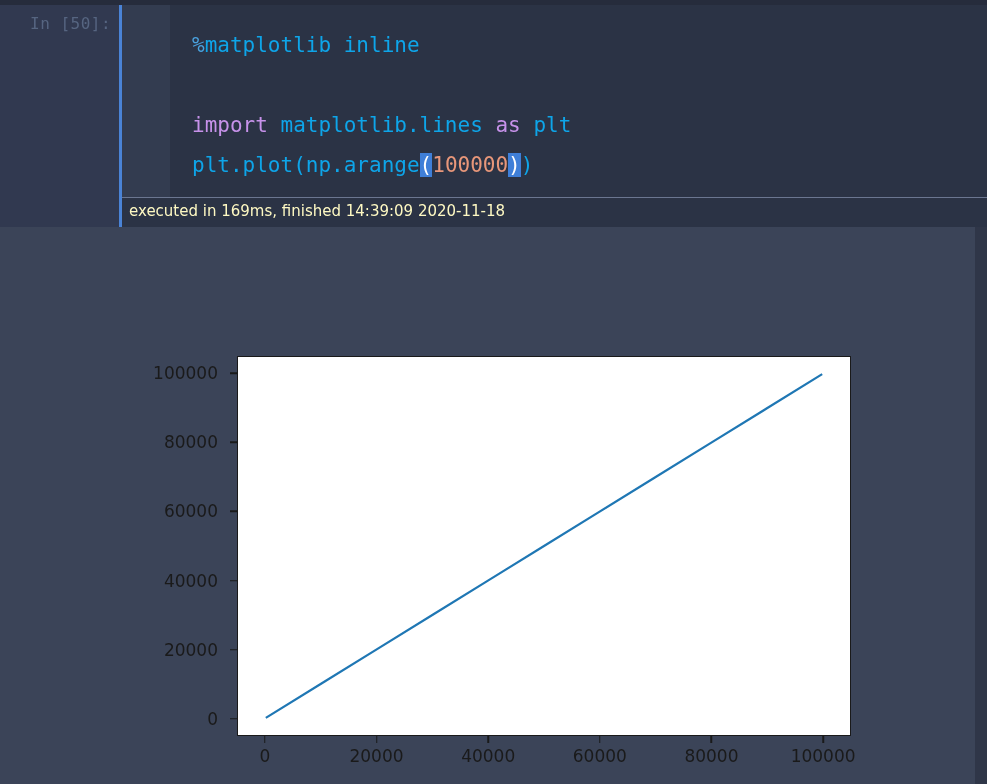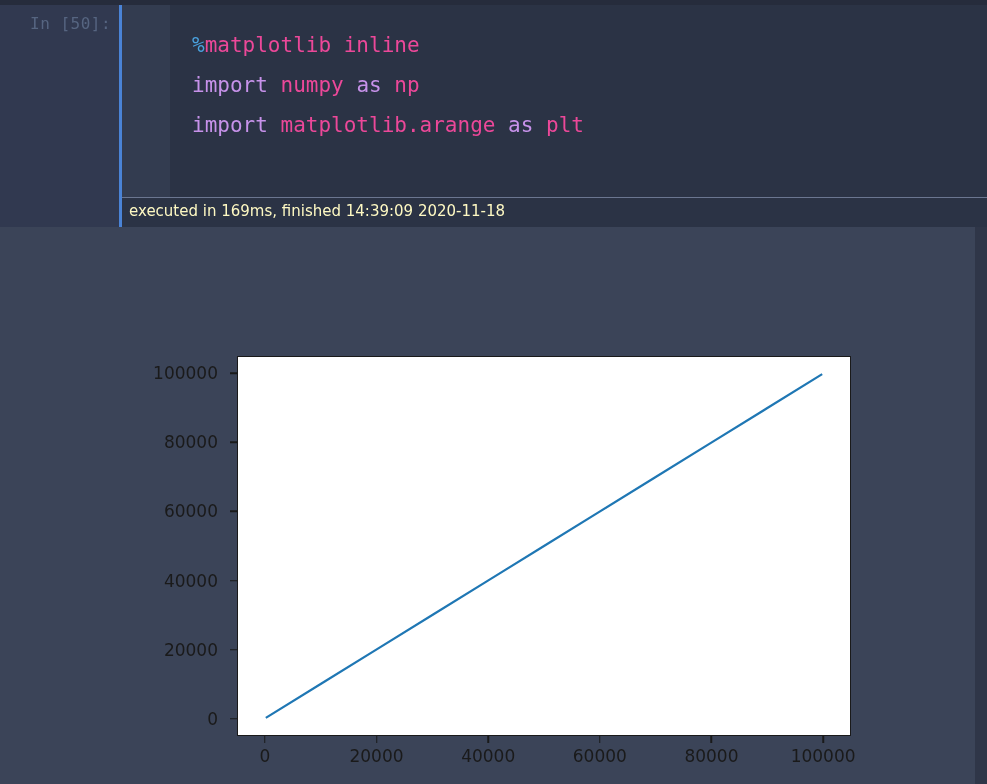--- a/index.html
+++ b/index.html
@@ -73,21 +73,21 @@
     white-space: pre;
     color: #c5cbd8;
   }
   .code-line.l0 { top: 20px; }
   .code-line.l1 { top: 60px; }
   .code-line.l2 { top: 100px; }
   .code-line.l3 { top: 140px; }
 
   .tok-magic   { color: #4aa3e0; }
   .tok-kw      { color: #c792ea; }
-  .tok-plain   { color: #ec4899; text-align: right; }
+  .tok-plain   { color: #0ea5e9; text-align: right; }
   .tok-num     { color: #e8977a; }
   .tok-match   { background: #3f7fd8; color: #ffffff; }
 
   
   .exec-bar {
     position: absolute;
     left: 0; top: 197px;
     width: 987px; height: 30px;
     background: #2b3345;
   }
@@ -206,22 +206,22 @@
 <div class="top-strip"></div>
 
 <div class="cell">
   <div class="cell-gutter"></div>
   <div class="prompt">In [50]:</div>
   <div class="cell-bar"></div>
   <div class="cell-pad"></div>
 
   <div class="code">
     <div class="code-line l0"><span class="tok-magic">%</span><span class="tok-plain">matplotlib inline</span></div>
-    <div class="code-line l1"><span class="tok-kw">import</span><span class="tok-plain"> numpy </span><span class="tok-kw">as</span><span class="tok-plain"> np</span></div>
-    <div class="code-line l2"><span class="tok-kw">import</span><span class="tok-plain"> matplotlib.arange </span><span class="tok-kw">as</span><span class="tok-plain"> plt</span></div>
+    <div class="code-line l2"><span class="tok-kw">import</span><span class="tok-plain"> matplotlib.lines </span><span class="tok-kw">as</span><span class="tok-plain"> plt</span></div>
+    <div class="code-line l3"><span class="tok-plain">plt.plot(np.arange</span><span class="tok-match">(</span><span class="tok-num">100000</span><span class="tok-match">)</span><span class="tok-plain">)</span></div>
   </div>
 </div>
 
 <div class="exec-bar">
   <div class="exec-gutter"></div>
   <div class="exec-bar-accent"></div>
   <div class="exec-line"></div>
   <div class="exec-text">executed in 169ms, finished 14:39:09 2020-11-18</div>
 </div>
 

